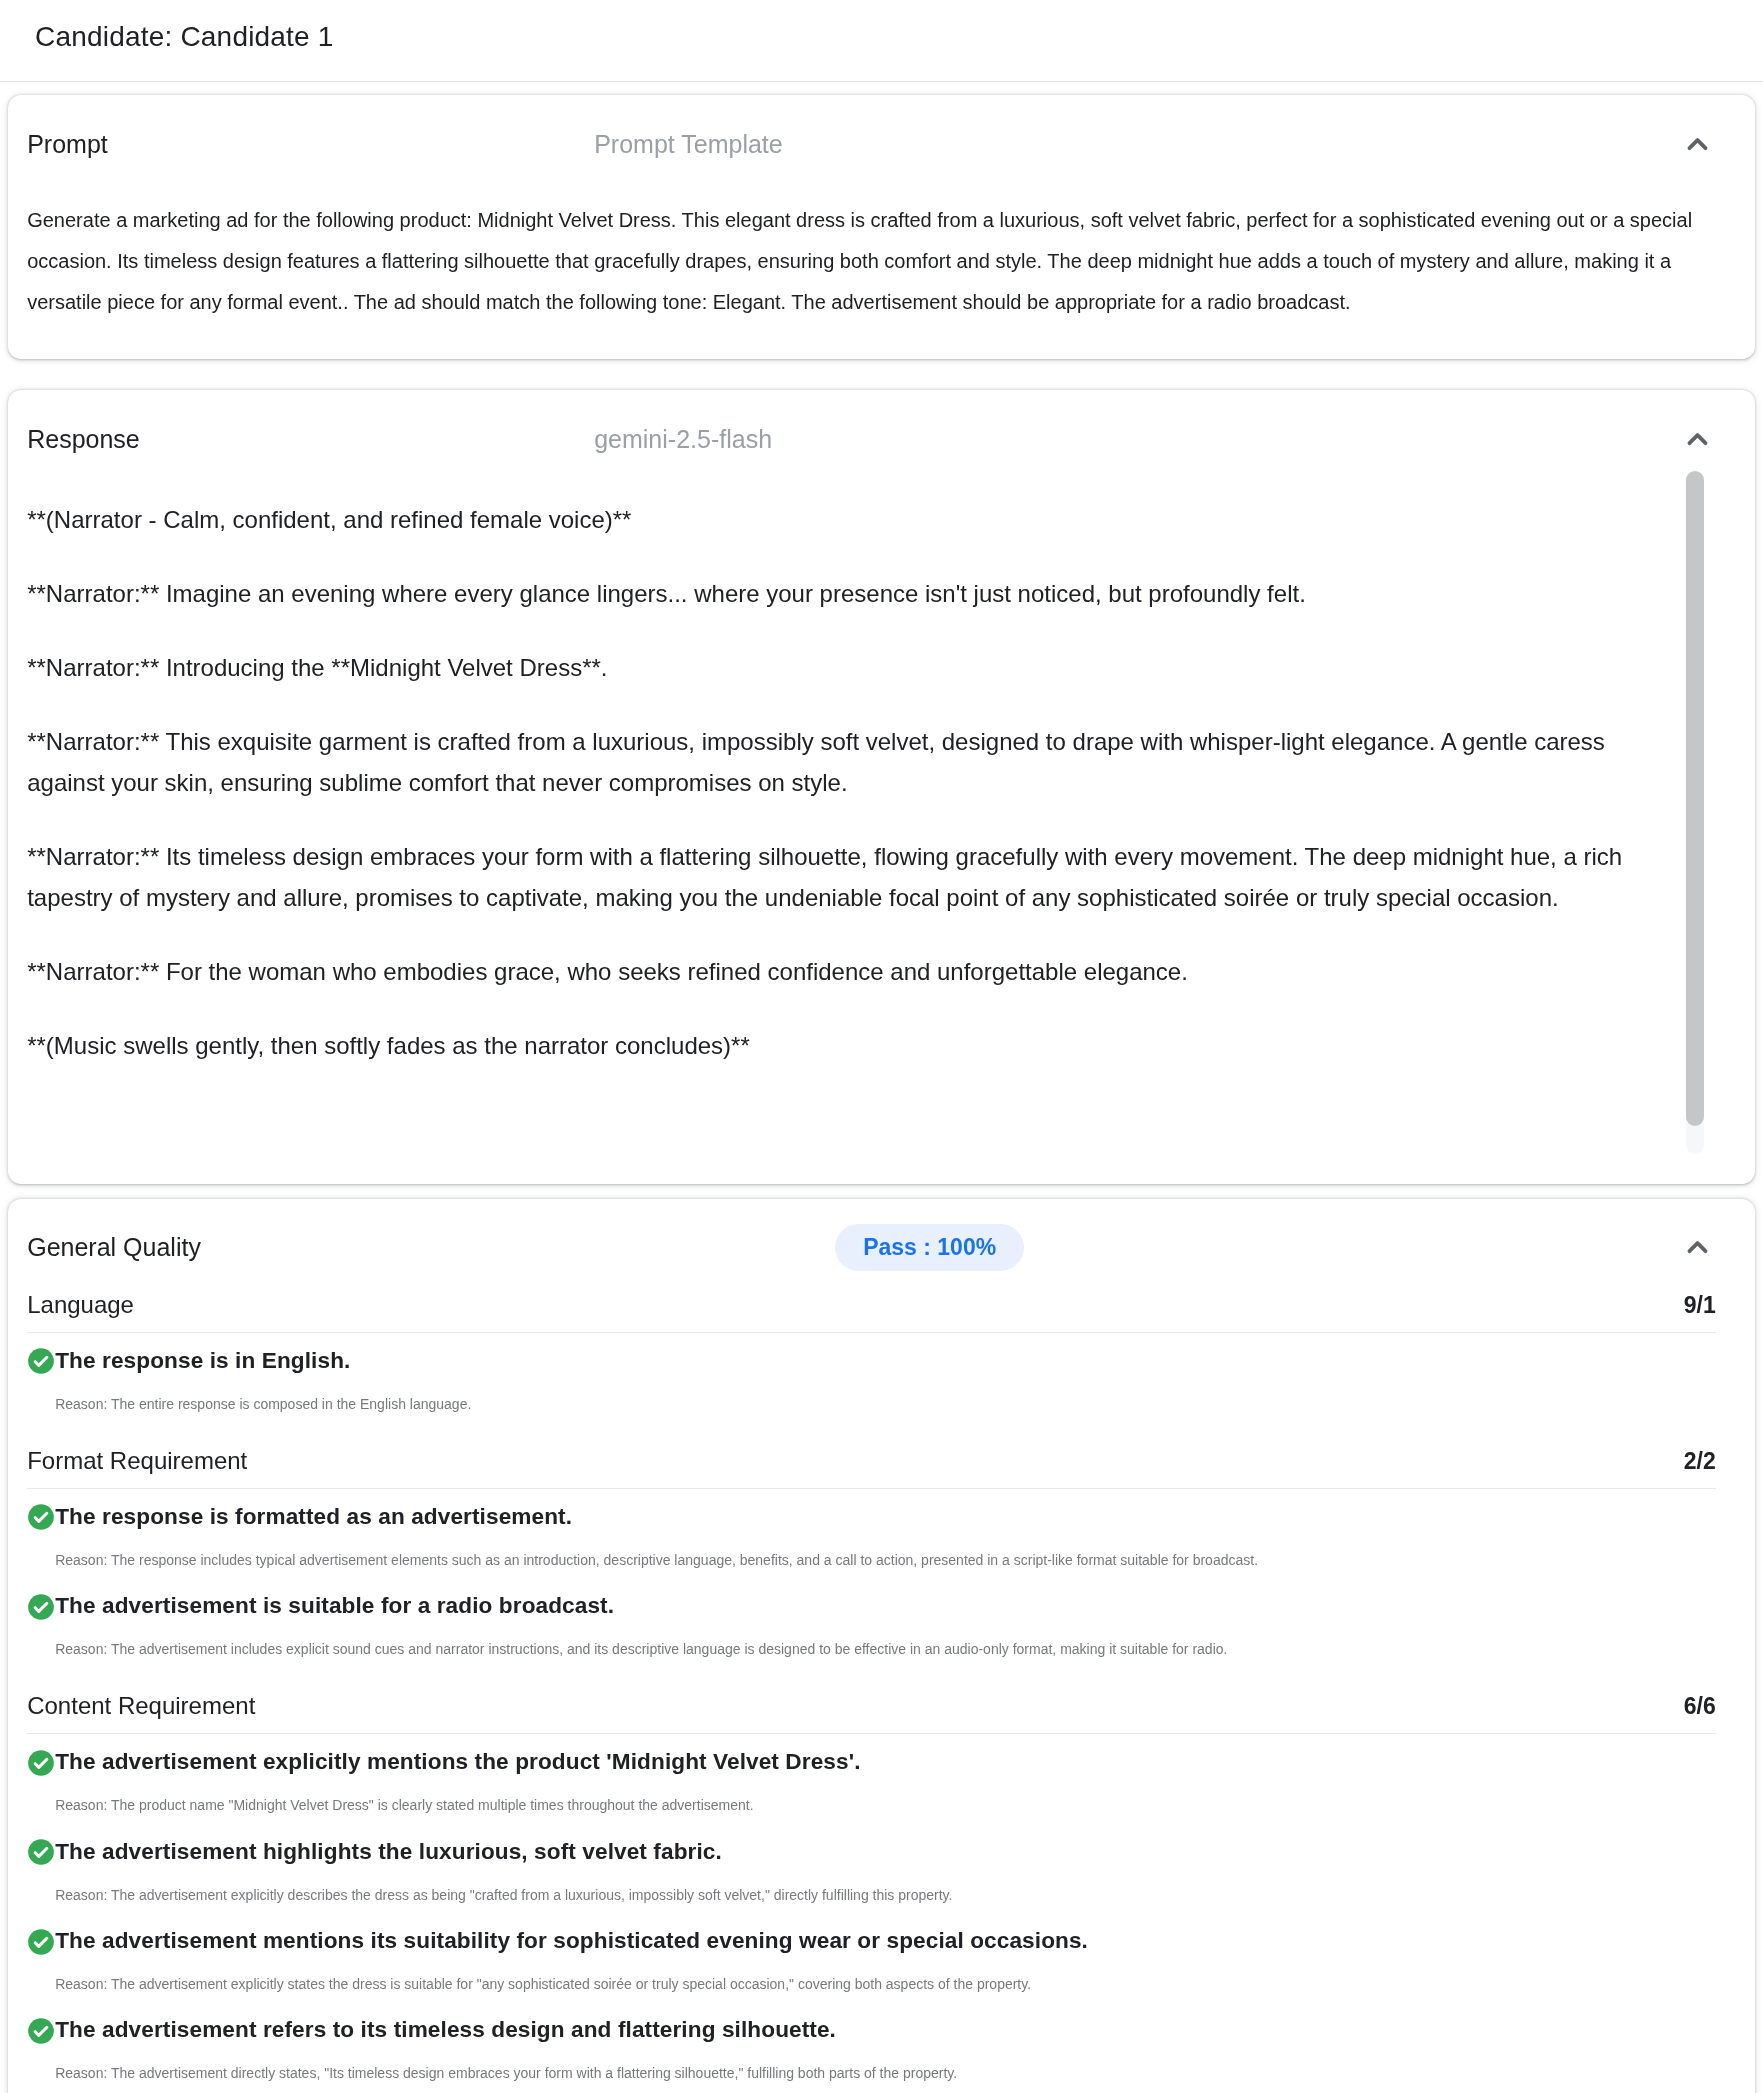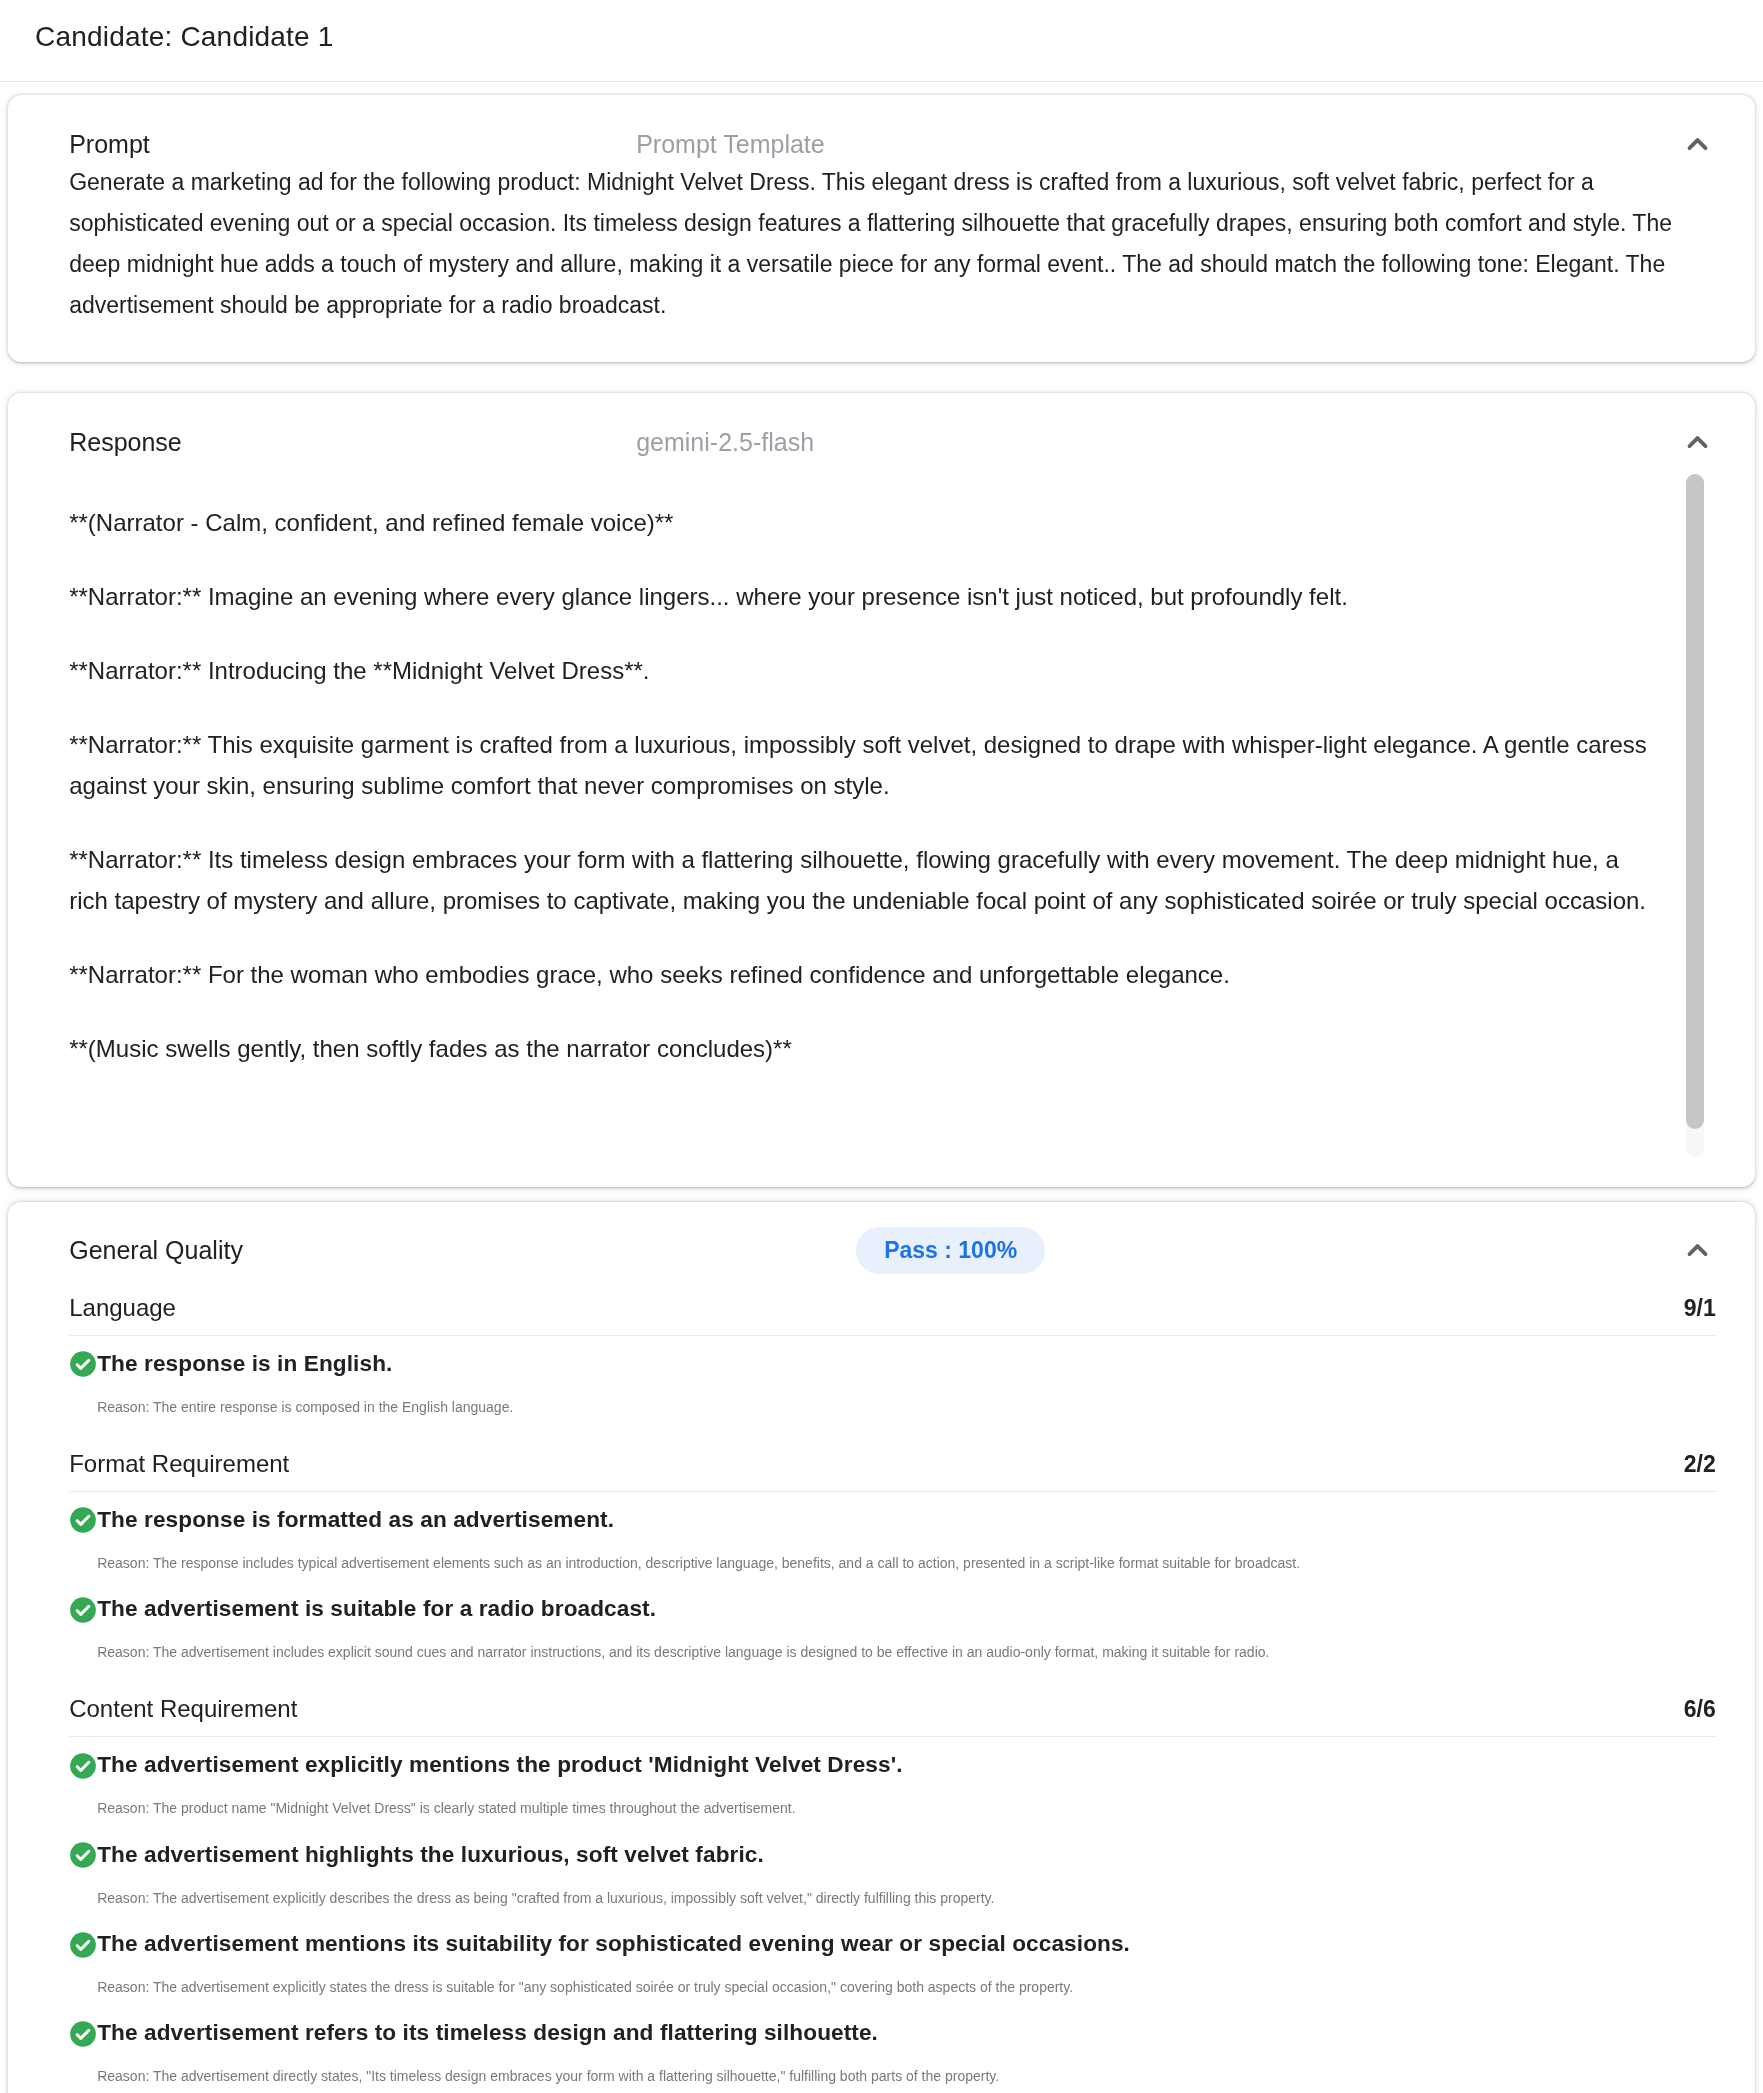--- a/index.html
+++ b/index.html
@@ -12,35 +12,36 @@
   
   .topbar { padding: 21.4px 35px 28px 35px; border-bottom: 1.6px solid #e4e6e8; }
   .topbar h1 { font-size: 28px; font-weight: 400; color: #202124; letter-spacing: 0.2px; }
 
   
   .cards { padding: 0 8.2px; }
   .card {
     background: #ffffff;
     border-radius: 13px;
     box-shadow: 0 0.8px 2.5px rgba(60,64,67,.30), 0 0.8px 6.6px 0.8px rgba(60,64,67,.12);
-    padding: 31px 39px 36px 61px;
+    padding: 31px 39px 36px 19px;
   }
   .card + .card { margin-top: 0; }
   #prompt-card { margin-top: 13px; margin-bottom: 31px; }
   #response-card { margin-bottom: 15px; padding-bottom: 30px; }
   #quality-card { padding-bottom: 0; height: 987px; }
 
   .card-head { position: relative; display: flex; align-items: center; height: 36px; }
   .card-label { font-size: 25px; color: #202124; }
   .card-sublabel { position: absolute; left: 567px; font-size: 25px; color: #9aa0a6; }
   .chevron-btn { margin-left: auto; width: 36px; height: 36px; display: flex; align-items: center; justify-content: center; cursor: pointer; }
 
   
   .prompt-text {
-    font-size: 23px;
+    margin-top: 38px;
+    font-size: 20px;
     line-height: 41px;
     color: #202124;
     white-space: pre-wrap;
   }
 
   
   .response-body {
     position: relative;
     margin-top: 8.2px;
     padding-right: 53px;

